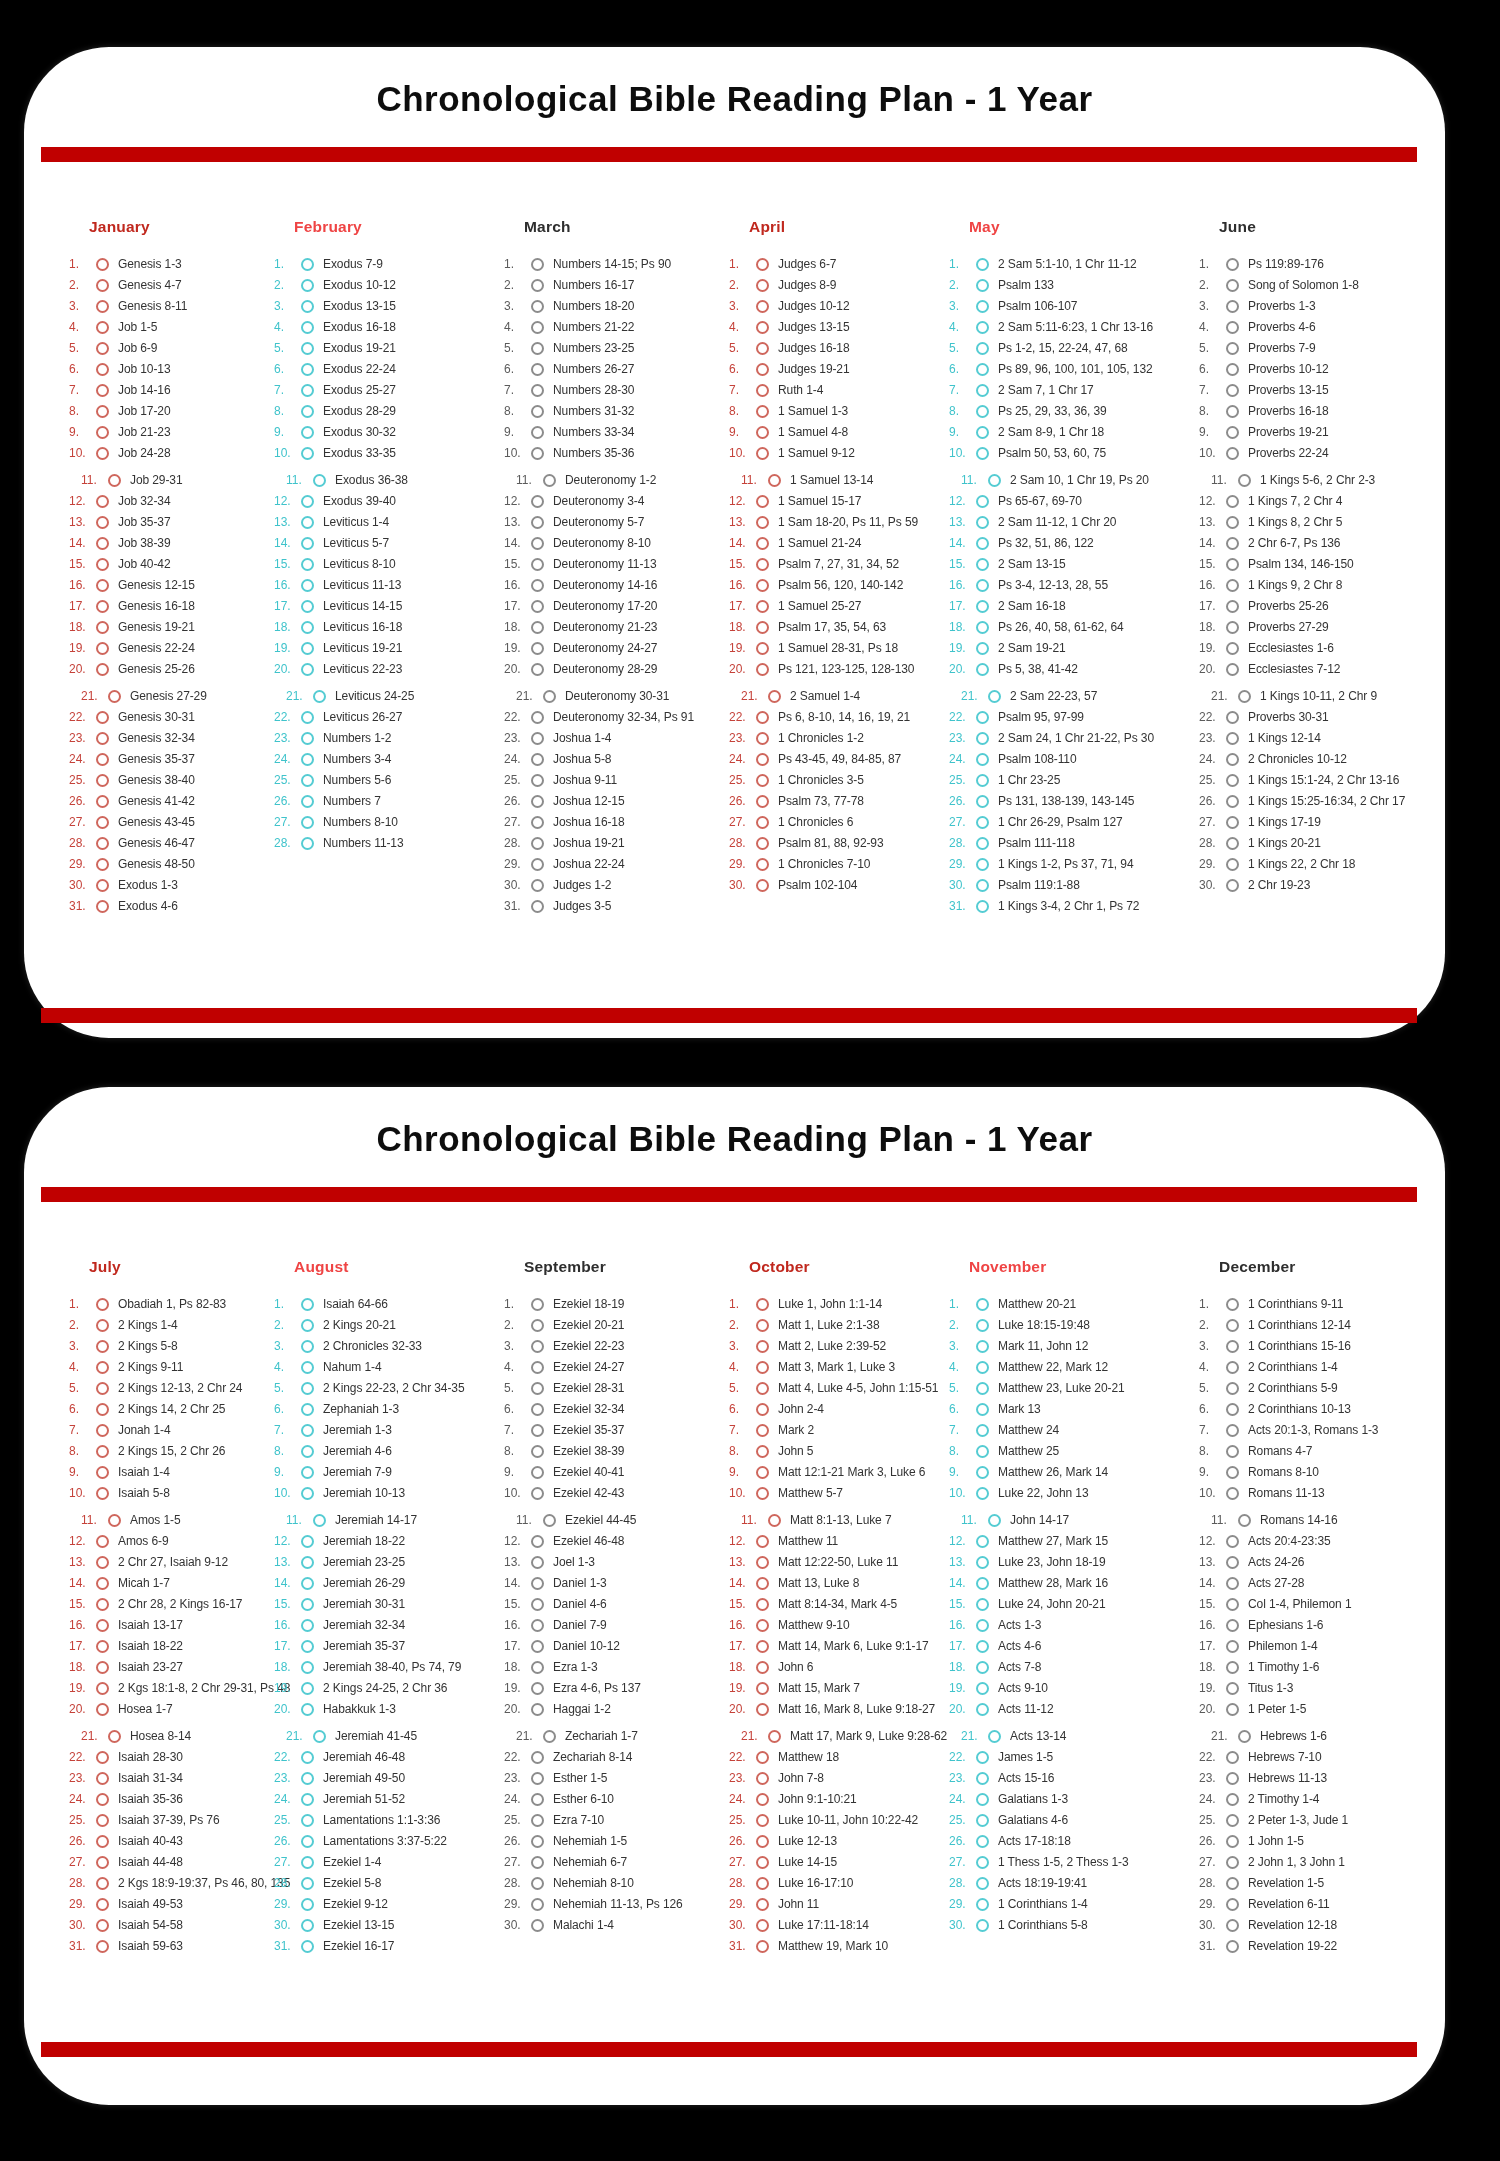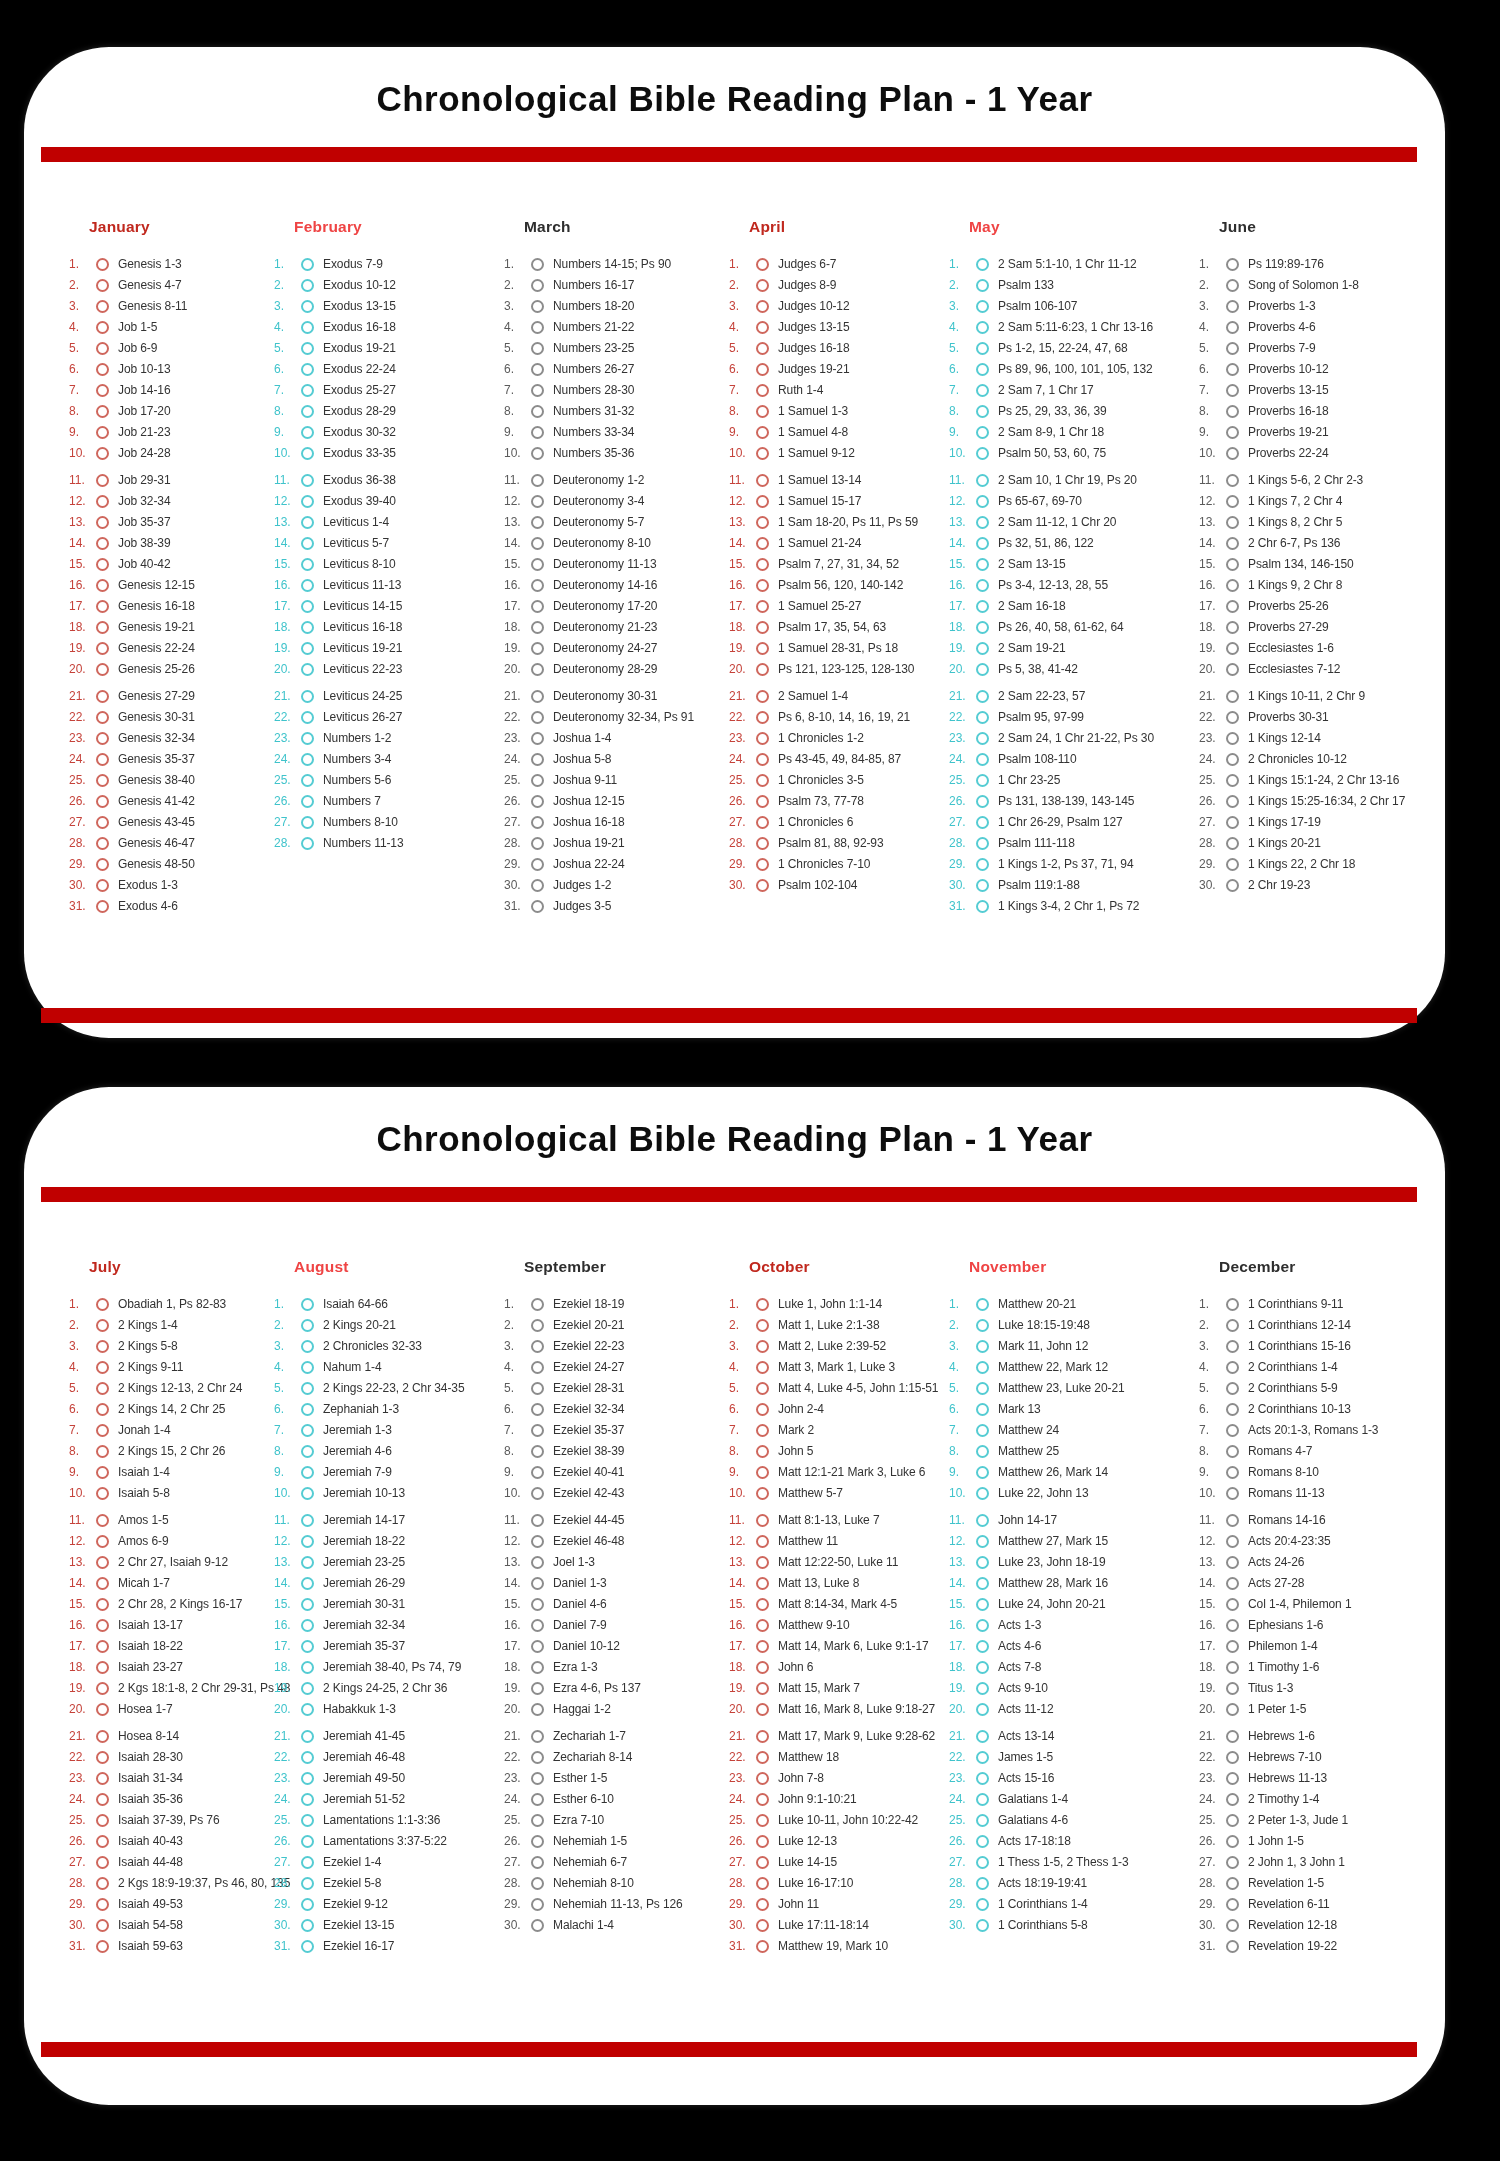--- a/index.html
+++ b/index.html
@@ -55,21 +55,21 @@
   .month-header.dark{color:#2e2e2e;}
   ol.entries{list-style:none;margin:0;padding:0;}
   li.entry{
     display:flex;
     align-items:center;
     height:21px;
     line-height:21px;
     white-space:nowrap;
     font-size:12px;
   }
-  li.entry.gap{margin-top:6px;}
+  li.entry.gap{margin-top:6px;margin-left:12px;}
   .num{
     width:27px;
     flex:0 0 27px;
     font-size:12px;
   }
   .num.red{color:#c5423a;}
   .num.cyan{color:#3fc3cb;}
   .num.dark{color:#5b5b5b;}
   .circle-icon{
     flex:0 0 9px;
@@ -1783,21 +1783,21 @@
             <span class="txt">James 1-5</span>
           </li>
           <li class="entry">
             <span class="num cyan">23.</span>
             <span class="circle-icon cyan"></span>
             <span class="txt">Acts 15-16</span>
           </li>
           <li class="entry">
             <span class="num cyan">24.</span>
             <span class="circle-icon cyan"></span>
-            <span class="txt">Galatians 1-4</span>
+            <span class="txt">Galatians 1-3</span>
           </li>
           <li class="entry">
             <span class="num cyan">25.</span>
             <span class="circle-icon cyan"></span>
             <span class="txt">Galatians 4-6</span>
           </li>
           <li class="entry">
             <span class="num cyan">26.</span>
             <span class="circle-icon cyan"></span>
             <span class="txt">Acts 17-18:18</span>

